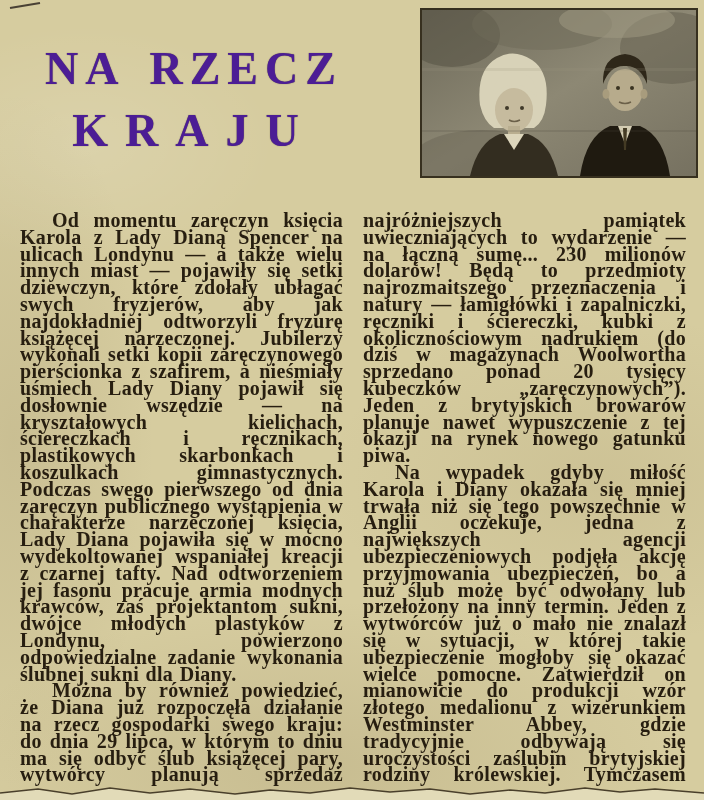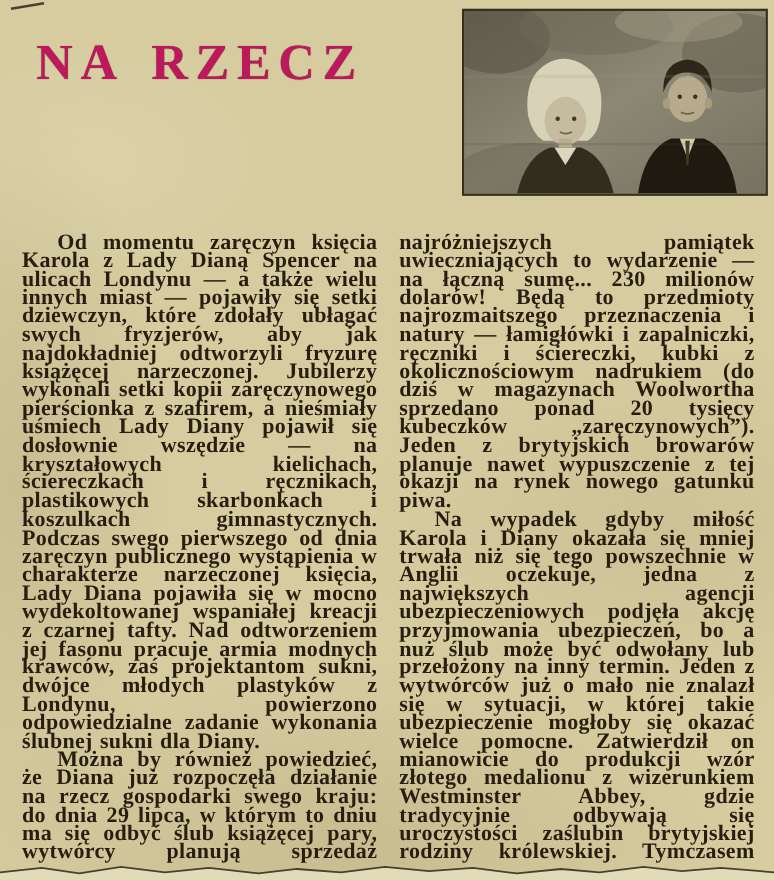--- a/index.html
+++ b/index.html
@@ -18,24 +18,24 @@
     content:"";position:absolute;inset:0;pointer-events:none;
     background:
       radial-gradient(ellipse 320px 200px at 12% 18%, rgba(255,255,255,.12), transparent 60%),
       radial-gradient(ellipse 420px 260px at 85% 60%, rgba(122,104,62,.10), transparent 65%),
       radial-gradient(ellipse 520px 240px at 45% 96%, rgba(110,94,58,.14), transparent 70%),
       radial-gradient(ellipse 200px 500px at 2% 55%, rgba(108,92,56,.12), transparent 70%);
   }
   .corner-mark{position:absolute;left:4px;top:0;}
   .title{
     position:absolute;left:14px;top:26px;width:336px;
-    margin:0;text-align:center;
+    margin:12px;text-align:center;
     font-weight:bold;
     font-size:46px;line-height:62px;
-    color:#be185d;
+    color:#4c1d95;
     text-shadow:0 0 1px rgba(28,19,7,.6);
   }
   .title .line1{display:block;letter-spacing:7px;word-spacing:8px;}
   .title .line2{display:block;letter-spacing:17px;}
   .photo{
     position:absolute;left:420px;top:8px;width:278px;height:170px;
     border:2px solid var(--frame,#37301f);
     box-sizing:border-box;
     background:#86816d;
   }
@@ -57,20 +57,21 @@
 <body>
 
 <div class="page">
 
   <svg class="corner-mark" width="44" height="12" viewBox="0 0 44 12">
     <path d="M6,8 L36,3" stroke="#4a4134" stroke-width="2.2" fill="none"></path>
   </svg>
 
   <h1 class="title">
     <span class="line1">NA RZECZ</span>
+    <span class="line2">KRAJU</span>
   </h1>
 
   <div class="photo" title="Czarno-białe zdjęcie: Lady Diana Spencer i książę Karol">
     <svg viewBox="0 0 274 166" preserveAspectRatio="none">
       <defs>
         <linearGradient id="pbg" x1="0" y1="0" x2="1" y2="1">
           <stop offset="0" stop-color="#6e6a5a"></stop>
           <stop offset="0.5" stop-color="#8d8874"></stop>
           <stop offset="1" stop-color="#767160"></stop>
         </linearGradient>

